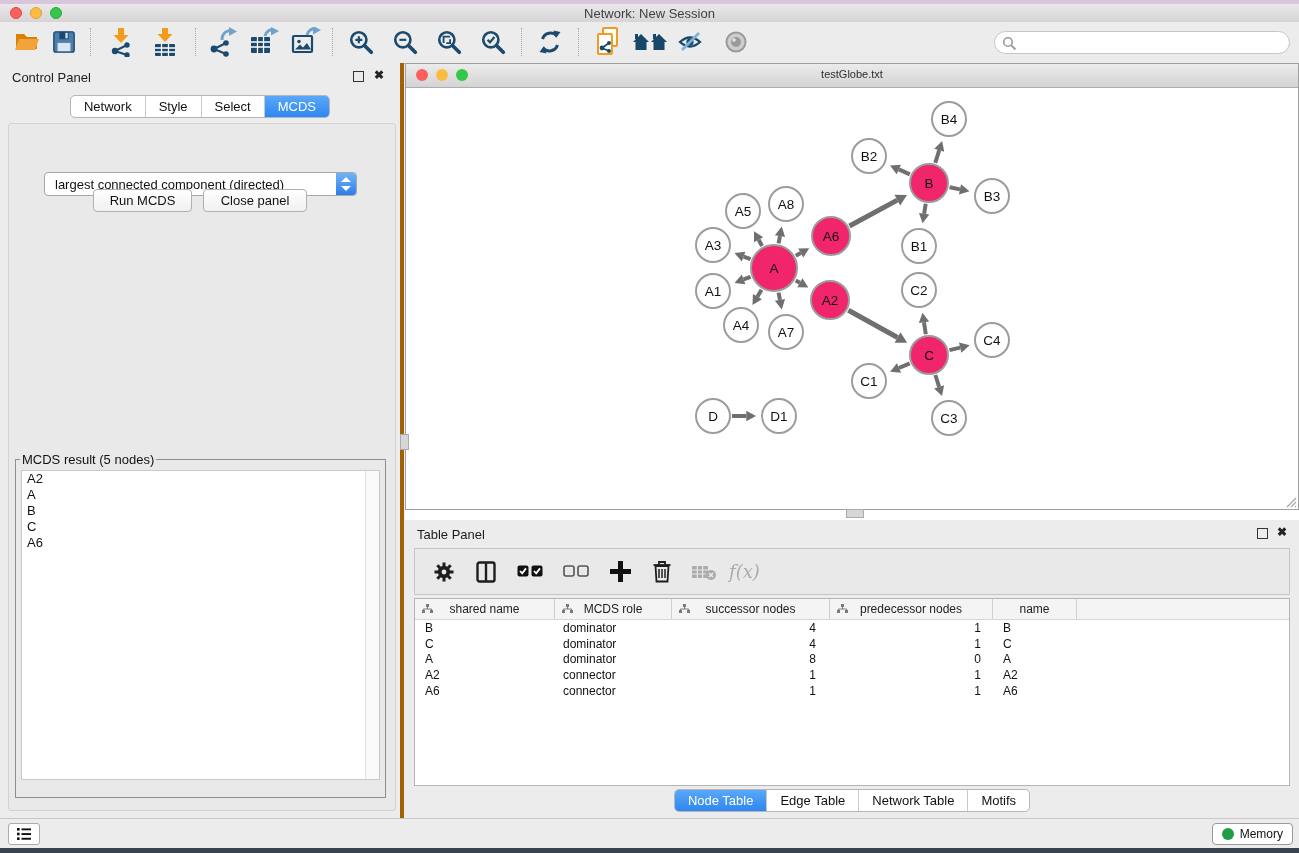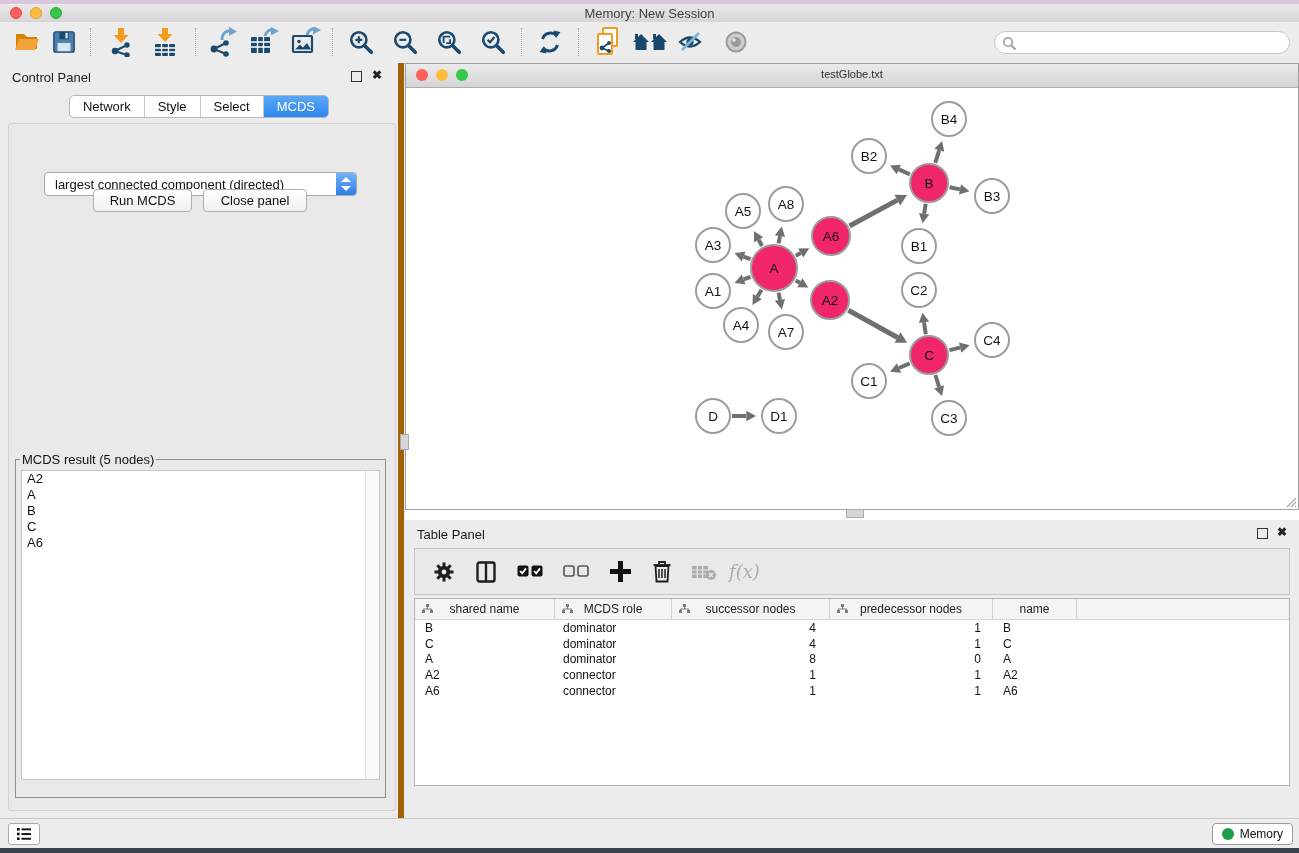--- a/index.html
+++ b/index.html
@@ -27,21 +27,21 @@
   .tb-icon{position:absolute;top:5px;width:30px;height:30px;display:flex;align-items:center;justify-content:center;}
   .tb-sep{position:absolute;top:6px;width:0;height:28px;border-left:1px dotted #A9A9A9;}
   #search-wrap{position:absolute;right:9px;top:9px;width:296px;height:23px;background:#fff;
                border:1px solid #C6C6C6;border-radius:12px;box-sizing:border-box;}
   #search-wrap svg{position:absolute;left:7px;top:4px;}
   #search-wrap input{position:absolute;left:26px;top:1px;width:260px;height:19px;border:none;outline:none;
                      font-size:12px;background:transparent;font-family:"Liberation Sans",sans-serif;}
 
   
   #control-panel{position:absolute;left:0;top:63px;width:404px;height:755px;background:#ECECEC;
-                 border-right:6px solid #a16207;box-sizing:border-box;}
+                 border-right:4px solid #a16207;box-sizing:border-box;}
   .panel-head{position:relative;height:26px;}
   .panel-title{position:absolute;left:12px;top:7px;font-size:13px;color:#1c1c1c;}
   .float-btn{position:absolute;top:8px;width:9px;height:9px;border:1.5px solid #333;background:transparent;}
   .close-btn{position:absolute;top:5px;font-size:12px;font-weight:bold;color:#222;line-height:14px;}
   #cp-float{right:36px;} #cp-close{right:16px;}
 
   .tab-group{display:inline-flex;border:1px solid #B6B6B6;border-radius:5px;overflow:hidden;background:#fff;}
   .tab-group .tab{padding:3px 13px;font-size:13px;color:#111;border-left:1px solid #C9C9C9;cursor:default;white-space:nowrap;}
   .tab-group .tab:first-child{border-left:none;}
   .tab-group .tab.sel{background:linear-gradient(#5AA8F8,#2E86F0);color:#fff;}
@@ -126,21 +126,21 @@
 </head>
 <body>
 
 <div id="app">
   <div id="desk-top"></div>
 
   <div id="titlebar">
     <span class="tl t-red"></span>
     <span class="tl t-yellow"></span>
     <span class="tl t-green"></span>
-    <span class="title">Memory: New Session</span>
+    <span class="title">Network: New Session</span>
   </div>
 
   <div id="toolbar">
     <span class="tb-icon" style="left:12px">
       <svg width="28" height="26" viewBox="0 0 28 26">
           <path d="M3 5 h8 l3 3 h10 v12 H3z" fill="#D78200"></path>
           <path d="M6 10 h20 l-4 11 H2z" fill="#F2A33C"></path>
         </svg>
     </span>
     <span class="tb-icon" style="left:49px">
@@ -630,20 +630,28 @@
             </div>
             <div class="tr">
               <div class="td l" style="width: 140px;">A6</div>
               <div class="td l2" style="width: 117px;">connector</div>
               <div class="td r" style="width: 158px;">1</div>
               <div class="td r2" style="width: 163px;">1</div>
               <div class="td l" style="width: 84px;">A6</div>
             </div>
           </div>
       </div>
+      <div id="tp-tabs">
+        <span class="tab-group">
+            <span class="tab sel">Node Table</span>
+            <span class="tab">Edge Table</span>
+            <span class="tab">Network Table</span>
+            <span class="tab">Motifs</span>
+          </span>
+      </div>
     </div>
   </div>
 
   <div id="statusbar">
     <span id="status-list-btn">
       <svg width="16" height="14" viewBox="0 0 16 14">
           <g fill="#111">
             <rect x="1" y="1" width="2.6" height="2.6"></rect>
             <rect x="1" y="5.7" width="2.6" height="2.6"></rect>
             <rect x="1" y="10.4" width="2.6" height="2.6"></rect>

